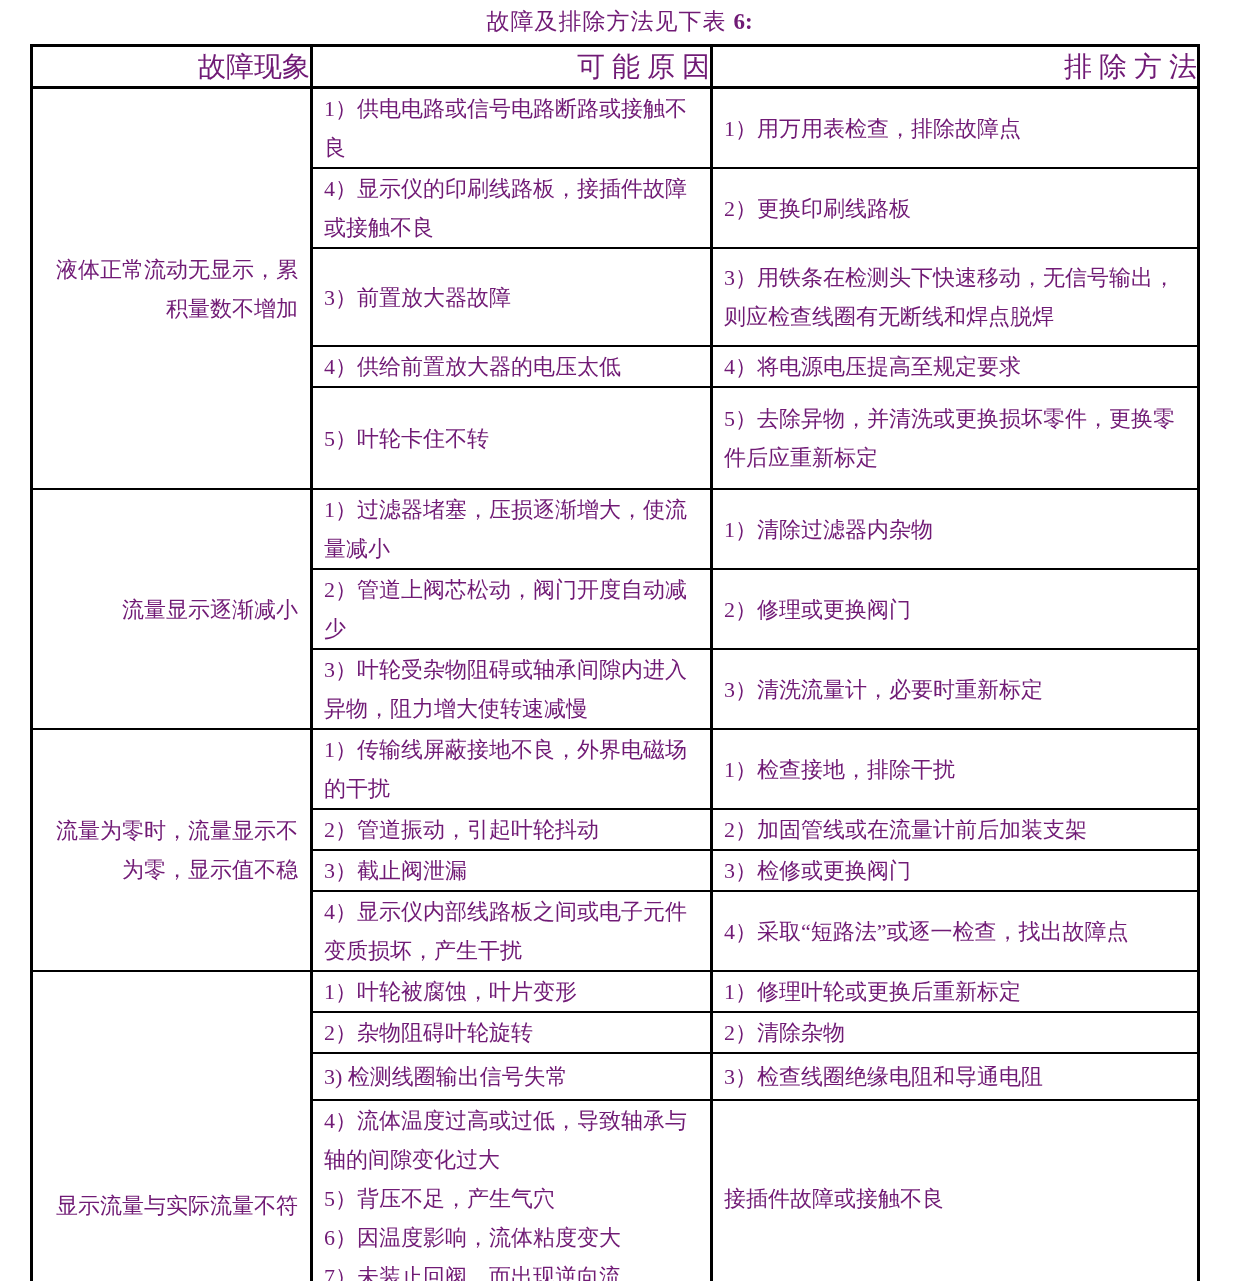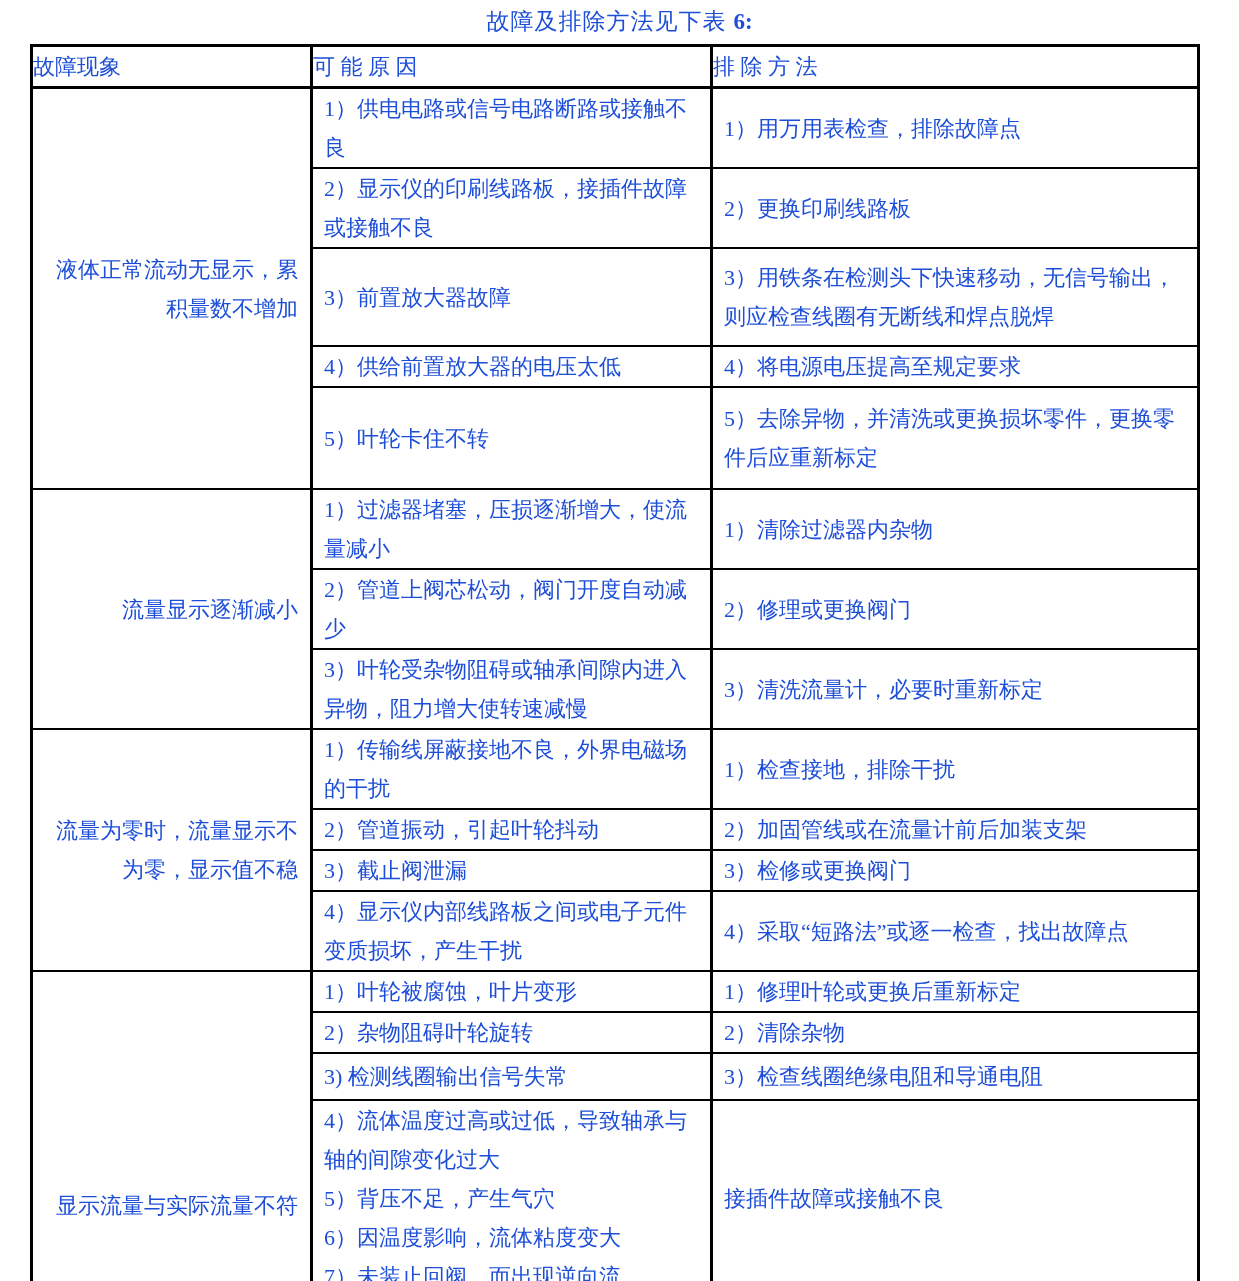--- a/index.html
+++ b/index.html
@@ -2,21 +2,21 @@
 <html><head>
 <meta charset="utf-8">
 <style>
   html,body{margin:0;padding:0;background:#ffffff;}
   .page{
     position:relative;
     width:1239px;
     height:1281px;
     background:#ffffff;
     font-family:"Liberation Serif","DejaVu Serif",serif;
-    color:#1d4ed8;
+    color:#701a75;
   }
   .doc-title{
     position:absolute;
     top:6px;
     left:0;
     width:1239px;
     text-align:center;
     font-size:23px;
     line-height:32px;
     letter-spacing:1px;
@@ -46,22 +46,22 @@
     border-left-width:3px;
     border-right-width:3px;
     vertical-align:middle;
     font-weight:normal;
     padding:0;
     overflow:hidden;
   }
   .fault-table tr:first-child th{border-top-width:3px;border-bottom-width:3px;}
   .fault-table tr:last-child td{border-bottom-width:3px;}
   .fault-table th{
-    text-align:left;
-    font-size:22px;
+    text-align:right;
+    font-size:28px;
   }
   td.ph{
     text-align:right;
     padding-left:13px;
     padding-right:12px;
   }
   td.ph.offset-down{
     padding-top:100px;
   }
   td.cause, td.remedy{
@@ -93,21 +93,21 @@
       <th>可 能 原 因</th>
       <th>排 除 方 法</th>
     </tr>
 
     <tr style="height:77px">
       <td class="ph" rowspan="5">液体正常流动无显示，累积量数不增加</td>
       <td class="cause">1）供电电路或信号电路断路或接触不良</td>
       <td class="remedy">1）用万用表检查，排除故障点</td>
     </tr>
     <tr style="height:79px">
-      <td class="cause">2）显示仪的印刷线路板，接插件故障或接触不良</td>
+      <td class="cause">4）显示仪的印刷线路板，接插件故障或接触不良</td>
       <td class="remedy">2）更换印刷线路板</td>
     </tr>
     <tr style="height:98px">
       <td class="cause">3）前置放大器故障</td>
       <td class="remedy">3）用铁条在检测头下快速移动，无信号输出，则应检查线圈有无断线和焊点脱焊</td>
     </tr>
     <tr style="height:38px">
       <td class="cause">4）供给前置放大器的电压太低</td>
       <td class="remedy">4）将电源电压提高至规定要求</td>
     </tr>

